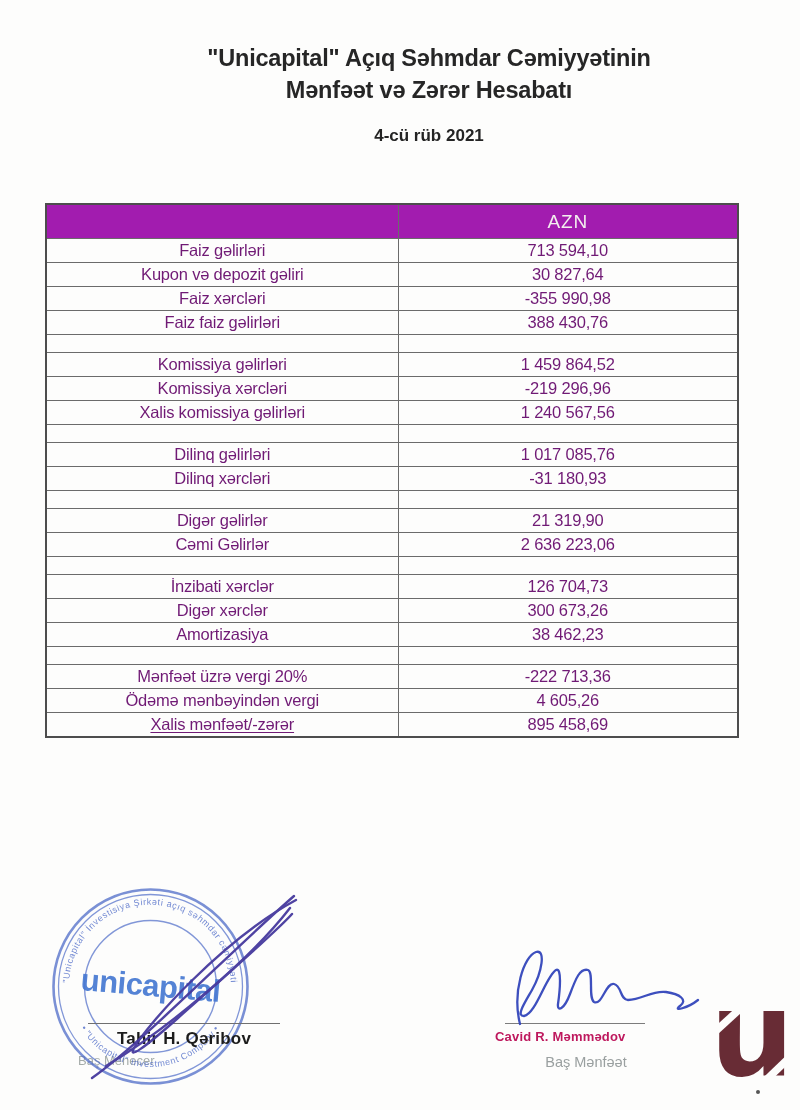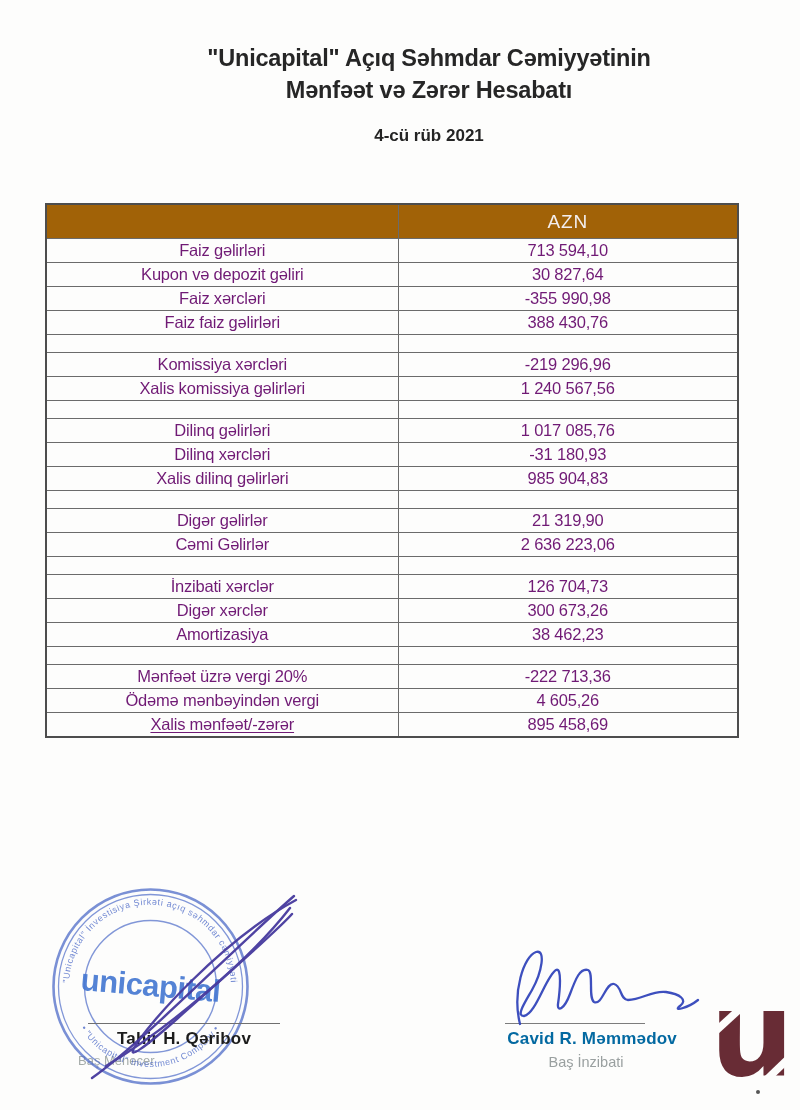--- a/index.html
+++ b/index.html
@@ -12,37 +12,37 @@
   .titles{position:absolute;top:42px;left:0;width:800px;padding-left:58px;
     box-sizing:border-box;text-align:center;}
   .titles h1{margin:0;font-size:23.5px;line-height:32px;font-weight:bold;
     color:#262626;letter-spacing:-0.2px;}
   .period{position:absolute;top:126px;left:0;width:800px;padding-left:58px;
     box-sizing:border-box;text-align:center;font-size:17px;font-weight:bold;color:#242424;}
   
   table.pl{position:absolute;left:45px;top:203px;width:692px;
     border-collapse:collapse;table-layout:fixed;border:2px solid #4d4d4d;}
   table.pl td,table.pl th{border:1px solid #6b6b6b;padding:0;margin:0;}
-  thead th{background:#a16207;height:33px;border:1px solid #46262a;}
+  thead th{background:#a21caf;height:33px;border:1px solid #46262a;}
   thead th.azn{color:#f3eeee;font-size:19px;font-weight:500;letter-spacing:0.8px;text-align:center;}
   tbody td{height:23px;font-size:16.5px;letter-spacing:-0.2px;text-align:center;color:#701a75;}
   tr.spacer td{height:17px;}
   td.ul{text-decoration:underline;text-underline-offset:2px;}
   
   .stamp{position:absolute;left:48px;top:884px;width:205px;height:205px;z-index:2;opacity:.88;}
   .sig-left{position:absolute;left:62px;top:878px;width:246px;height:212px;z-index:4;}
   .sig-right{position:absolute;left:502px;top:942px;width:210px;height:92px;z-index:4;}
   .line-left{position:absolute;left:88px;top:1023px;width:192px;border-top:1.6px solid #6f6f6f;z-index:3;}
   .line-right{position:absolute;left:505px;top:1023px;width:140px;border-top:1.6px solid #7c7c7c;z-index:3;}
   .name-left{position:absolute;left:78px;top:1029px;width:212px;text-align:center;
     font-size:17px;font-weight:bold;color:#1c1c1c;z-index:3;letter-spacing:.2px;}
   .role-left{position:absolute;left:78px;top:1053px;width:212px;text-align:left;
     font-size:13px;color:#8e9794;opacity:.8;z-index:1;}
-  .name-right{position:absolute;left:495px;top:1029px;width:182px;text-align:right;
-    font-size:17px;font-weight:bold;color:#0369a1;z-index:3;letter-spacing:.2px;}
+  .name-right{position:absolute;left:495px;top:1029px;width:182px;text-align:left;
+    font-size:13px;font-weight:bold;color:#be185d;z-index:3;letter-spacing:.2px;}
   .role-right{position:absolute;left:495px;top:1054px;width:182px;text-align:center;
     font-size:14.5px;color:#9aa0a0;z-index:3;}
   .ulogo{position:absolute;left:714px;top:996px;width:95px;height:86px;z-index:1;}
   .speck{position:absolute;left:756px;top:1090px;width:4px;height:4px;background:#565656;border-radius:50%;}
 </style>
 </head>
 <body>
 
 <div class="titles">
   <h1>
@@ -78,42 +78,42 @@
       </tr>
     <tr>
         <td>Faiz faiz gəlirləri</td>
         <td>388 430,76</td>
       </tr>
     <tr class="spacer">
         <td></td>
         <td></td>
       </tr>
     <tr>
+        <td>Komissiya gəlirləri</td>
+        <td>1 459 864,52</td>
+      </tr>
+    <tr>
         <td>Komissiya xərcləri</td>
         <td>-219 296,96</td>
       </tr>
     <tr>
         <td>Xalis komissiya gəlirləri</td>
         <td>1 240 567,56</td>
       </tr>
     <tr class="spacer">
         <td></td>
         <td></td>
       </tr>
     <tr>
         <td>Dilinq gəlirləri</td>
         <td>1 017 085,76</td>
       </tr>
     <tr>
         <td>Dilinq xərcləri</td>
         <td>-31 180,93</td>
-      </tr>
-    <tr>
-        <td>Xalis dilinq gəlirləri</td>
-        <td>985 904,83</td>
       </tr>
     <tr class="spacer">
         <td></td>
         <td></td>
       </tr>
     <tr>
         <td>Digər gəlirlər</td>
         <td>21 319,90</td>
       </tr>
     <tr>
@@ -186,21 +186,21 @@
   </g>
 </svg>
 
 <div class="line-left"></div>
 <div class="line-right"></div>
 
 <div class="name-left">Tahir H. Qəribov</div>
 <div class="role-left">Baş Menecer</div>
 
 <div class="name-right">Cavid R. Məmmədov</div>
-<div class="role-right">Baş İnzibati</div>
+<div class="role-right">Baş Mənfəət</div>
 
 <svg class="ulogo" viewBox="0 0 95 86">
   <text x="-4" y="79" font-size="118" font-weight="bold" fill="#682c35" font-family="DejaVu Sans, sans-serif">u</text>
   <path d="M -8,44 L 40,0" stroke="#fdfdfc" stroke-width="7.5" fill="none"></path>
   <path d="M 50,86 L 98,40" stroke="#fdfdfc" stroke-width="7.5" fill="none"></path>
 </svg>
 
 <div class="speck"></div>
 
 </body></html>

